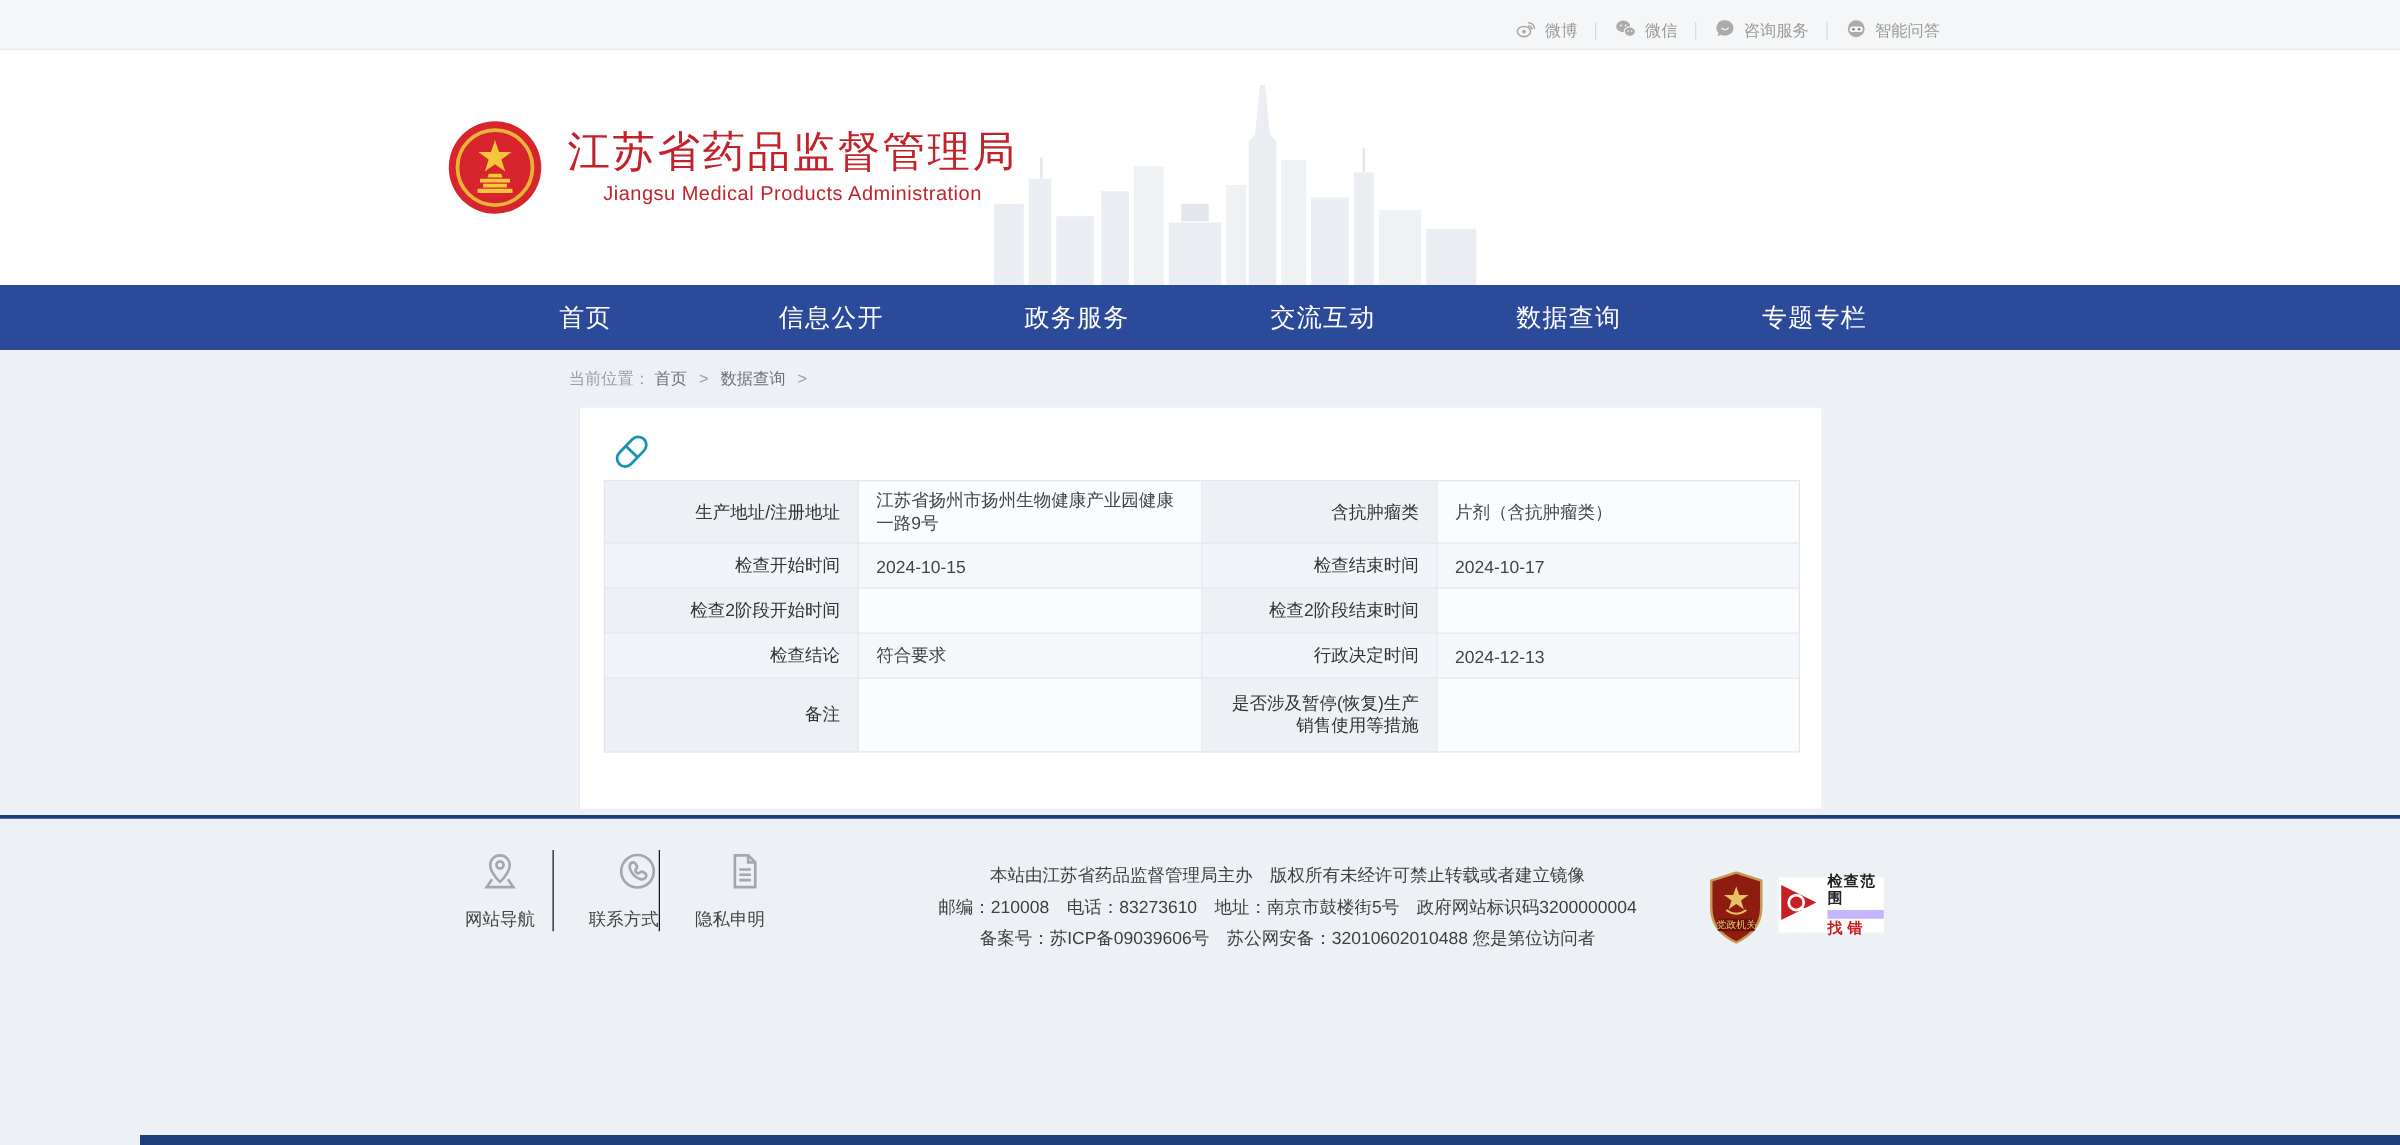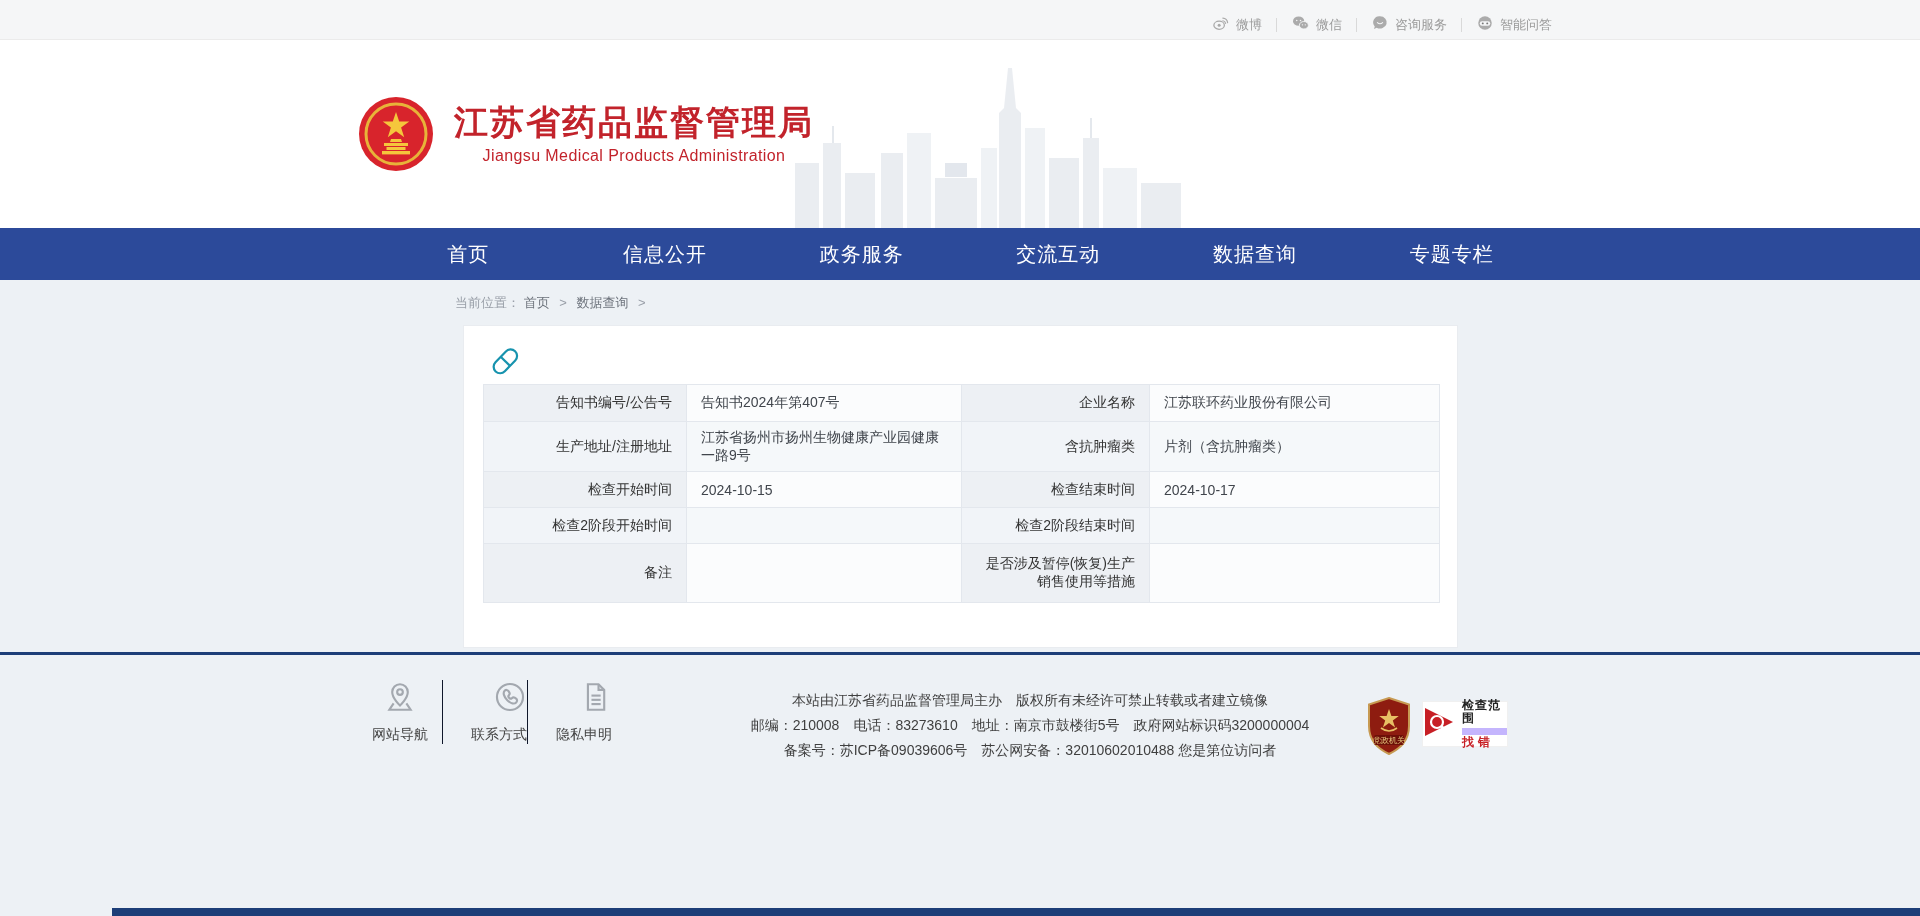--- a/index.html
+++ b/index.html
@@ -11,21 +11,21 @@
   .topbar-inner{position:absolute;right:368px;top:0;height:49px;display:flex;align-items:center;gap:14px;}
   .topbar-item{display:flex;align-items:center;gap:6px;font-size:13px;color:#9b9b9b;cursor:pointer;}
   .topbar-sep{width:1px;height:14px;background:#d9d9d9;}
 
   
   .header{position:absolute;top:40px;left:0;width:100%;height:188px;background:#fff;overflow:hidden;}
   .skyline{position:absolute;left:795px;bottom:0;opacity:.85;}
   .logo-row{position:absolute;left:358px;top:50%;transform:translateY(-50%);display:flex;align-items:center;}
   .emblem{width:76px;height:76px;flex:0 0 auto;}
   .title-block{margin-left:20px;}
-  .site-title{font-size:34px;font-weight:bold;color:var(--brand_red,#c2232b);letter-spacing:2px;line-height:1.15;}
+  .site-title{font-size:34px;font-weight:normal;color:var(--brand_red,#c2232b);letter-spacing:2px;line-height:1.15;}
   .site-subtitle{font-size:16px;color:var(--brand_red,#c2232b);margin-top:5px;letter-spacing:.4px;text-align:center;}
 
   
   .nav{position:absolute;top:228px;left:0;width:100%;height:52px;background:var(--nav_blue,#2c4a9a);}
   .nav-inner{position:absolute;left:370px;right:370px;top:0;bottom:0;display:flex;}
   .nav-item{flex:1;display:flex;align-items:center;justify-content:center;color:#fff;font-size:20px;font-weight:500;letter-spacing:1px;cursor:pointer;}
 
   
   .main{position:absolute;top:280px;left:0;width:100%;bottom:0;background:var(--page_bg,#edf1f5);}
   .breadcrumb{position:absolute;left:455px;top:294px;font-size:13px;color:#999fa8;}
@@ -186,43 +186,43 @@
       </svg>
     </span>
     <table class="detail-table">
       <colgroup>
           <col style="width:203px">
           <col style="width:275px">
           <col style="width:188px">
           <col style="width:290px">
         </colgroup>
       <tbody>
-          <tr style="height:37px">
-        <td class="lbl">告知书编号/公告号</td>
-        <td class="val">告知书2024年第407号</td>
-        <td class="lbl">企业名称</td>
-        <td class="val">江苏联环药业股份有限公司</td>
-      </tr>
       <tr style="height:50px">
         <td class="lbl">生产地址/注册地址</td>
         <td class="val">江苏省扬州市扬州生物健康产业园健康一路9号</td>
         <td class="lbl">含抗肿瘤类</td>
         <td class="val">片剂（含抗肿瘤类）</td>
       </tr>
       <tr style="height:36px">
         <td class="lbl">检查开始时间</td>
         <td class="val">2024-10-15</td>
         <td class="lbl">检查结束时间</td>
         <td class="val">2024-10-17</td>
       </tr>
       <tr style="height:36px">
         <td class="lbl">检查2阶段开始时间</td>
         <td class="val"></td>
         <td class="lbl">检查2阶段结束时间</td>
         <td class="val"></td>
+      </tr>
+      <tr style="height:36px">
+        <td class="lbl">检查结论</td>
+        <td class="val">符合要求</td>
+        <td class="lbl">行政决定时间</td>
+        <td class="val">2024-12-13</td>
       </tr>
       <tr style="height:59px">
         <td class="lbl">备注</td>
         <td class="val"></td>
         <td class="lbl">是否涉及暂停(恢复)生产销售使用等措施</td>
         <td class="val"></td>
       </tr>
     </tbody>
       </table>
   </div>

